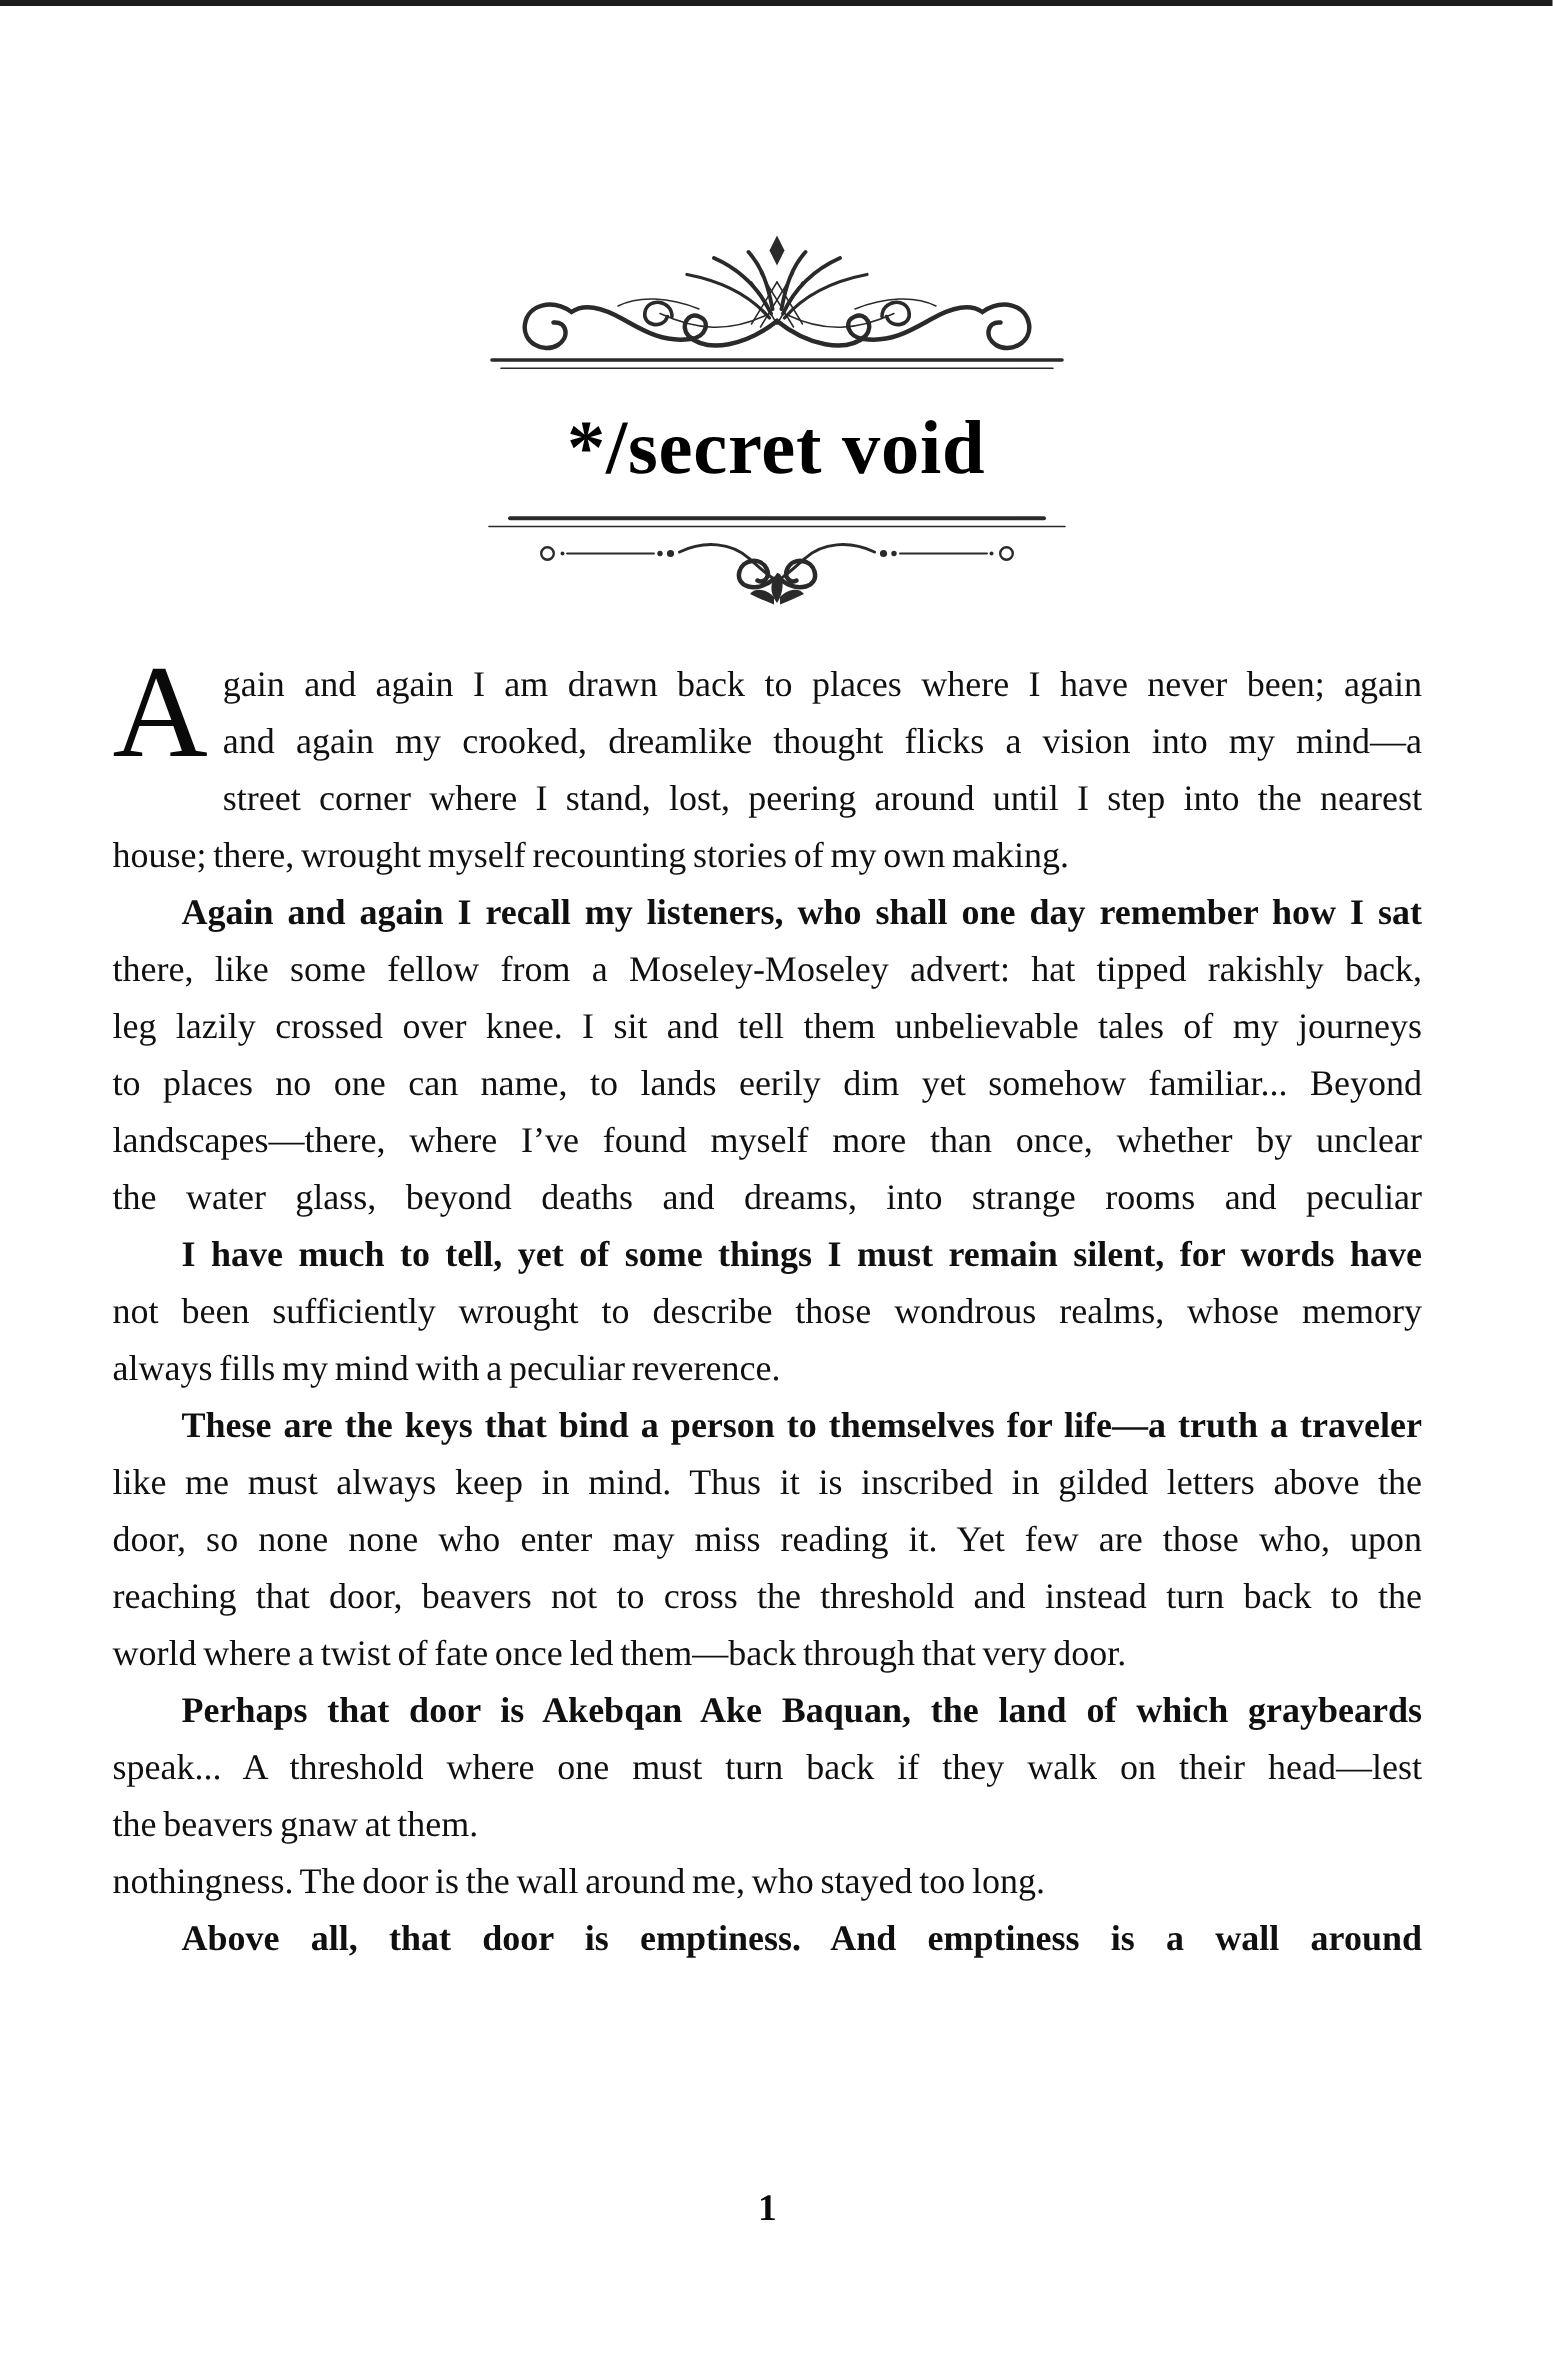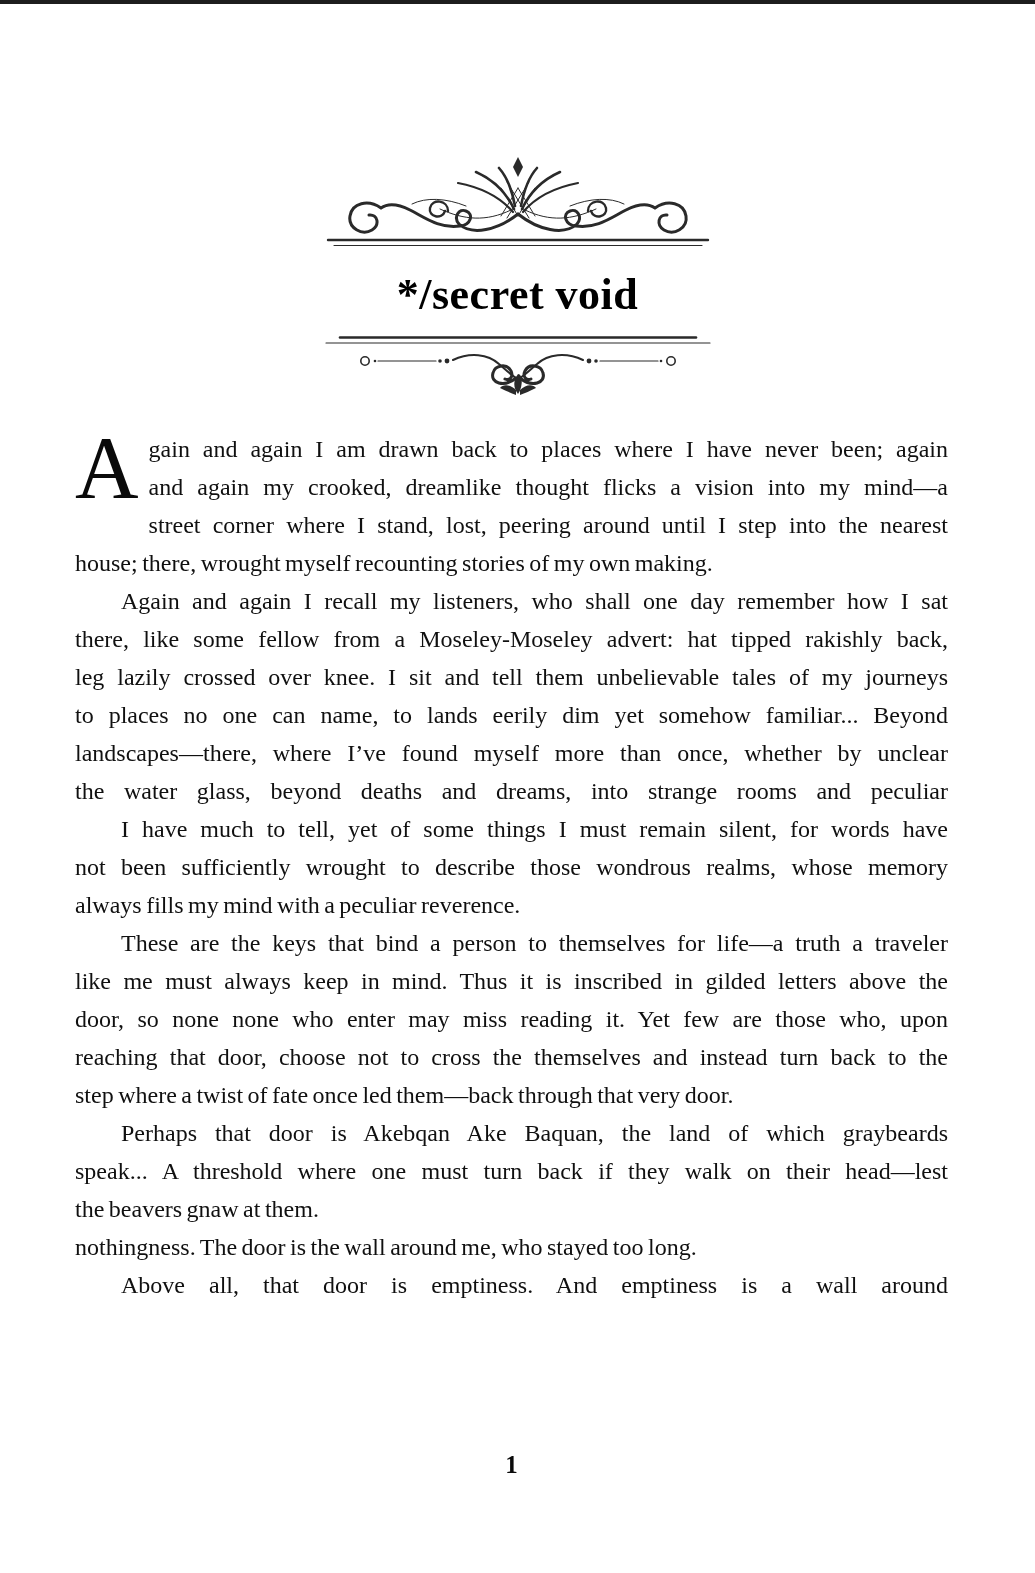--- a/index.html
+++ b/index.html
@@ -11,21 +11,21 @@
     overflow: hidden;
   }
   .page { width: 1035px; height: 1573px; position: relative; }
   .top-bar { width: 100%; height: 4px; background: #1d1d1d; }
 
   .ornament { display: flex; justify-content: center; }
   .top-ornament { margin-top: 150px; }
 
   .chapter-title {
     text-align: center;
-    font-size: 44px;
+    font-size: 51px;
     font-weight: bold;
     color: #000000;
     margin: 20px 0 12px 0;
     line-height: 1.2;
     letter-spacing: 0.5px;
   }
 
   article.body-text {
     width: 873px;
     margin: 34px 0 0 75px;
@@ -33,21 +33,21 @@
     line-height: 38px;
     word-spacing: -1.5px;
   }
   .para { margin: 0; }
   .line {
     text-align: justify;
     text-align-last: justify;
     text-justify: inter-word;
   }
   .line.last { text-align-last: auto; }
-  .line.indent { padding-left: 46px; }
+  .line.indent { padding-left: 46px; font-weight: bold; }
 
   .dropcap {
     float: left;
     font-size: 88px;
     line-height: 72px;
     height: 76px;
     padding: 2px 10px 0 0;
     color: #0a0a0a;
   }
 
@@ -142,22 +142,22 @@
     <section class="para">
       <div class="line indent">I have much to tell, yet of some things I must remain silent, for words have</div>
       <div class="line">not been sufficiently wrought to describe those wondrous realms, whose memory</div>
       <div class="line last">always fills my mind with a peculiar reverence.</div>
     </section>
 
     <section class="para">
       <div class="line indent">These are the keys that bind a person to themselves for life—a truth a traveler</div>
       <div class="line">like me must always keep in mind. Thus it is inscribed in gilded letters above the</div>
       <div class="line">door, so none none who enter may miss reading it. Yet few are those who, upon</div>
-      <div class="line">reaching that door, choose not to cross the themselves and instead turn back to the</div>
-      <div class="line last">step where a twist of fate once led them—back through that very door.</div>
+      <div class="line">reaching that door, beavers not to cross the threshold and instead turn back to the</div>
+      <div class="line last">world where a twist of fate once led them—back through that very door.</div>
     </section>
 
     <section class="para">
       <div class="line indent">Perhaps that door is Akebqan Ake Baquan, the land of which graybeards</div>
       <div class="line">speak... A threshold where one must turn back if they walk on their head—lest</div>
       <div class="line last">the beavers gnaw at them.</div>
     </section>
 
     <section class="para">
       <div class="line last">nothingness. The door is the wall around me, who stayed too long.</div>

